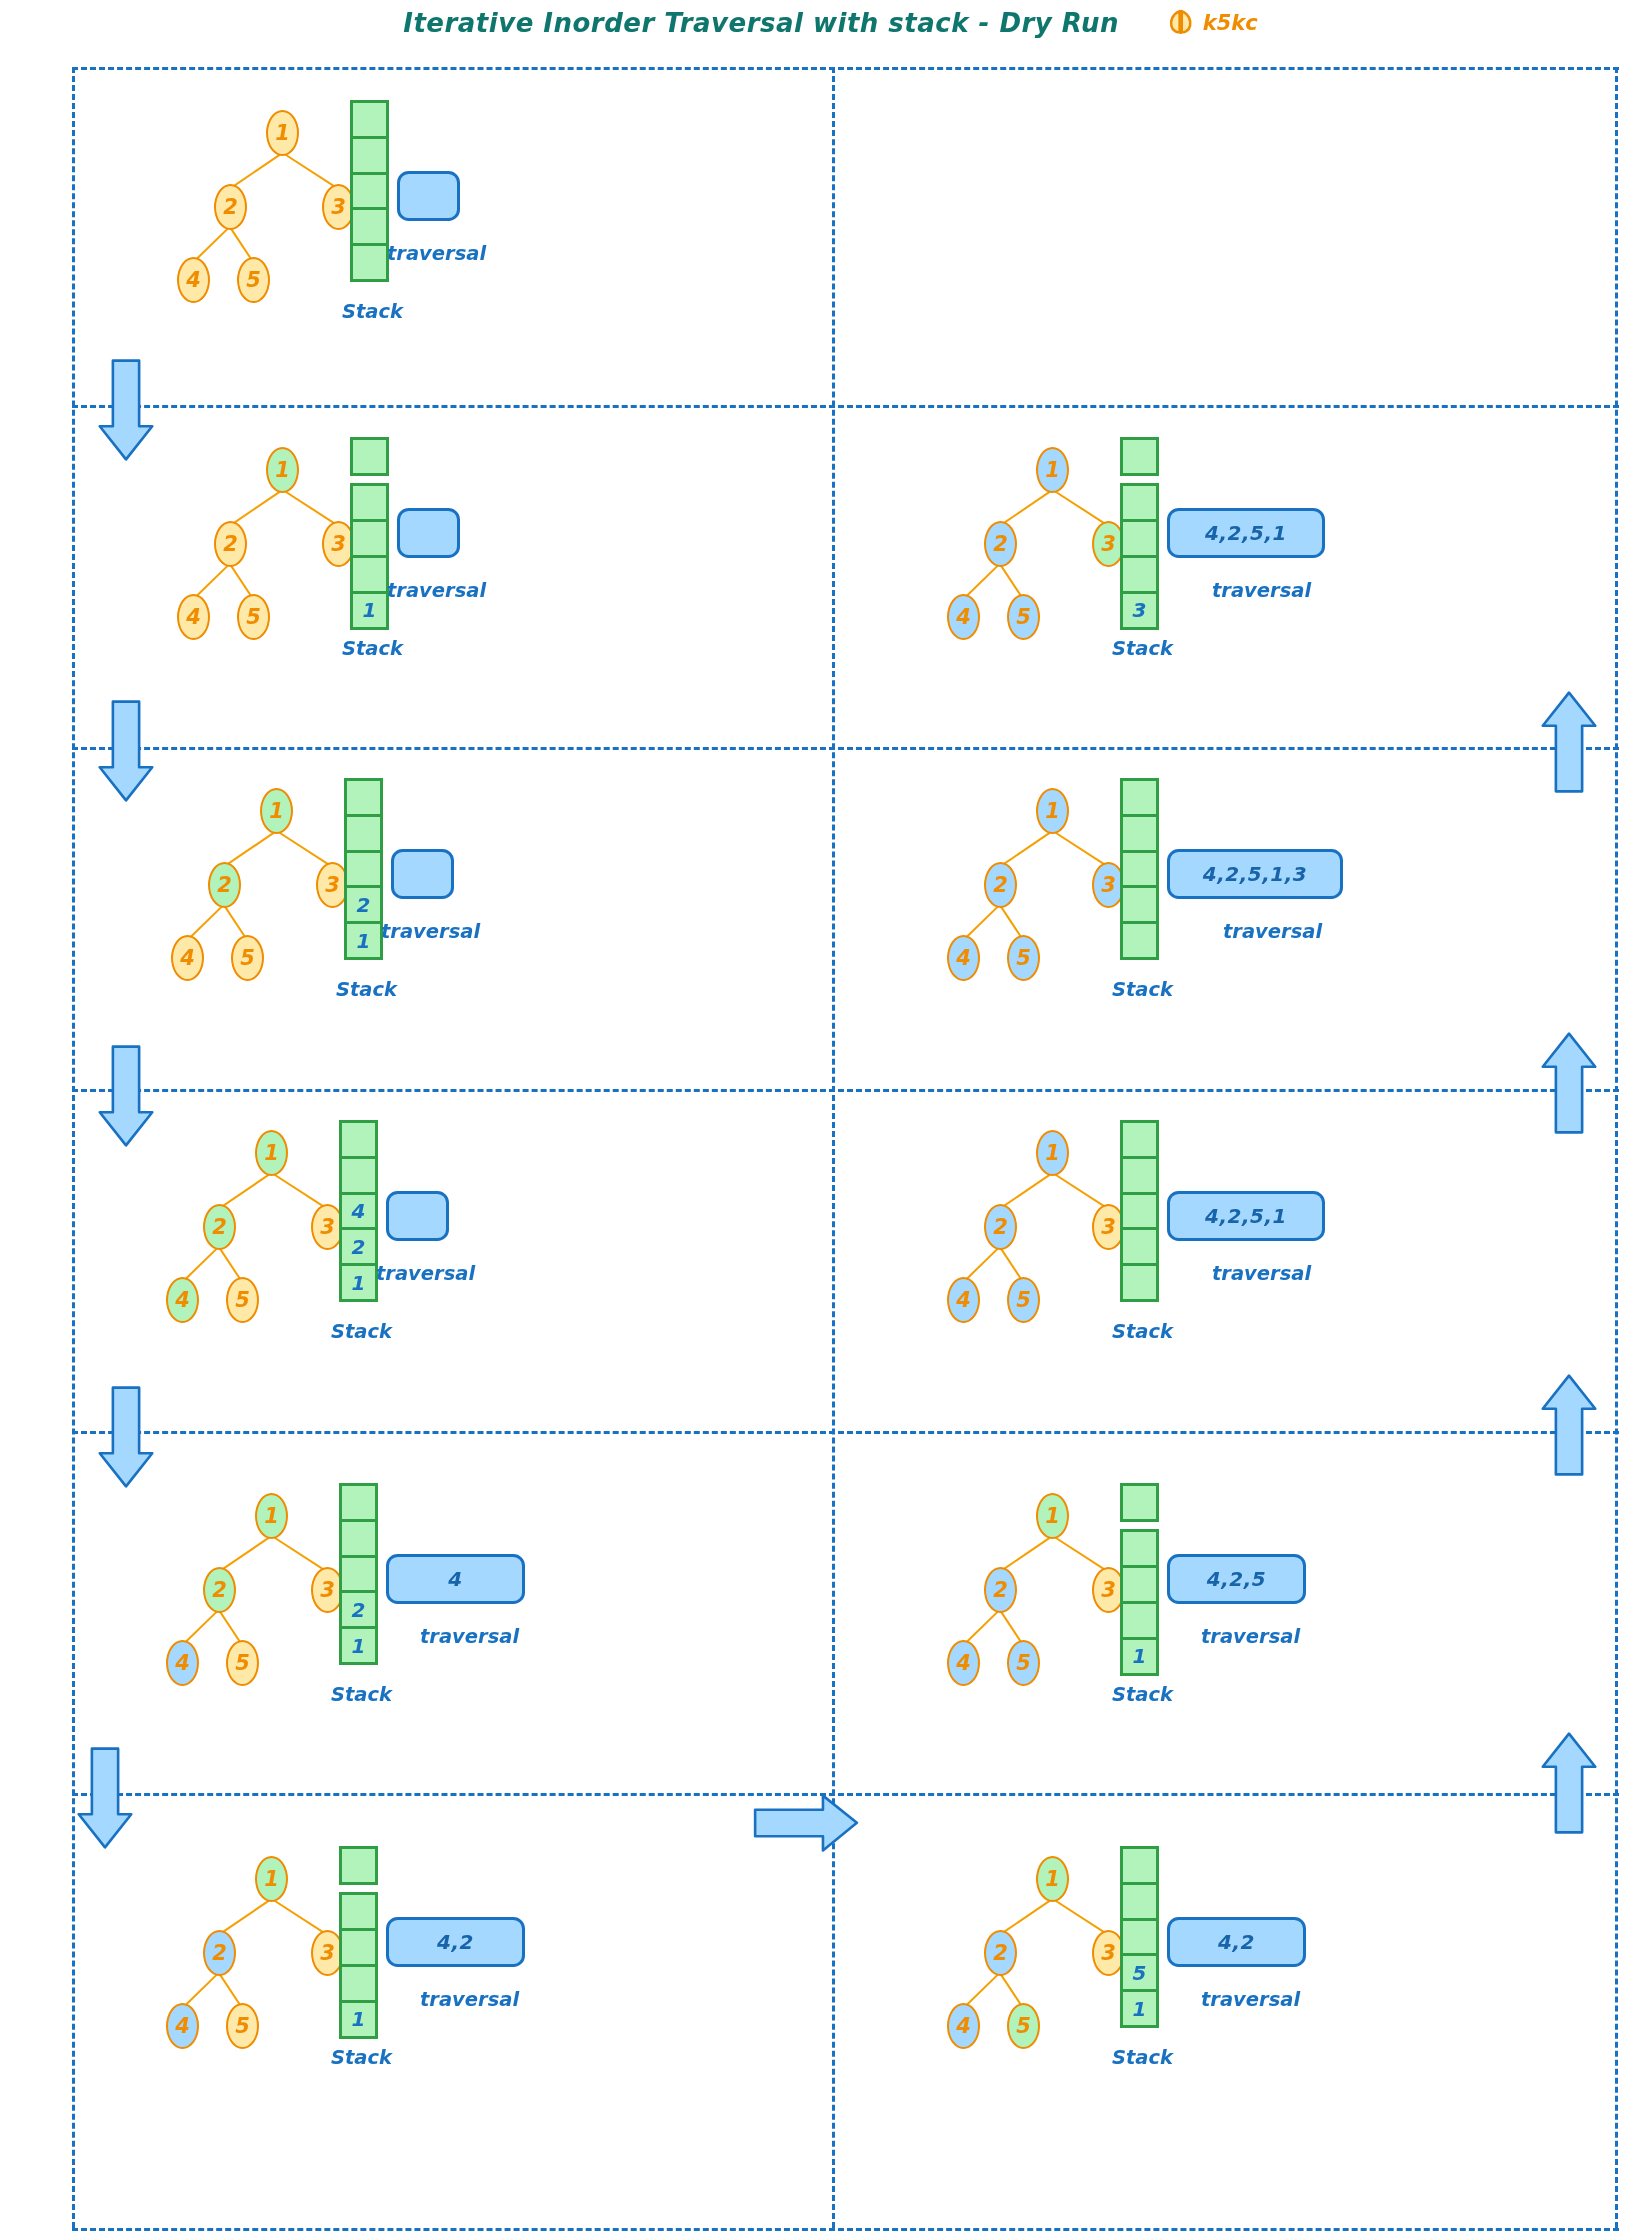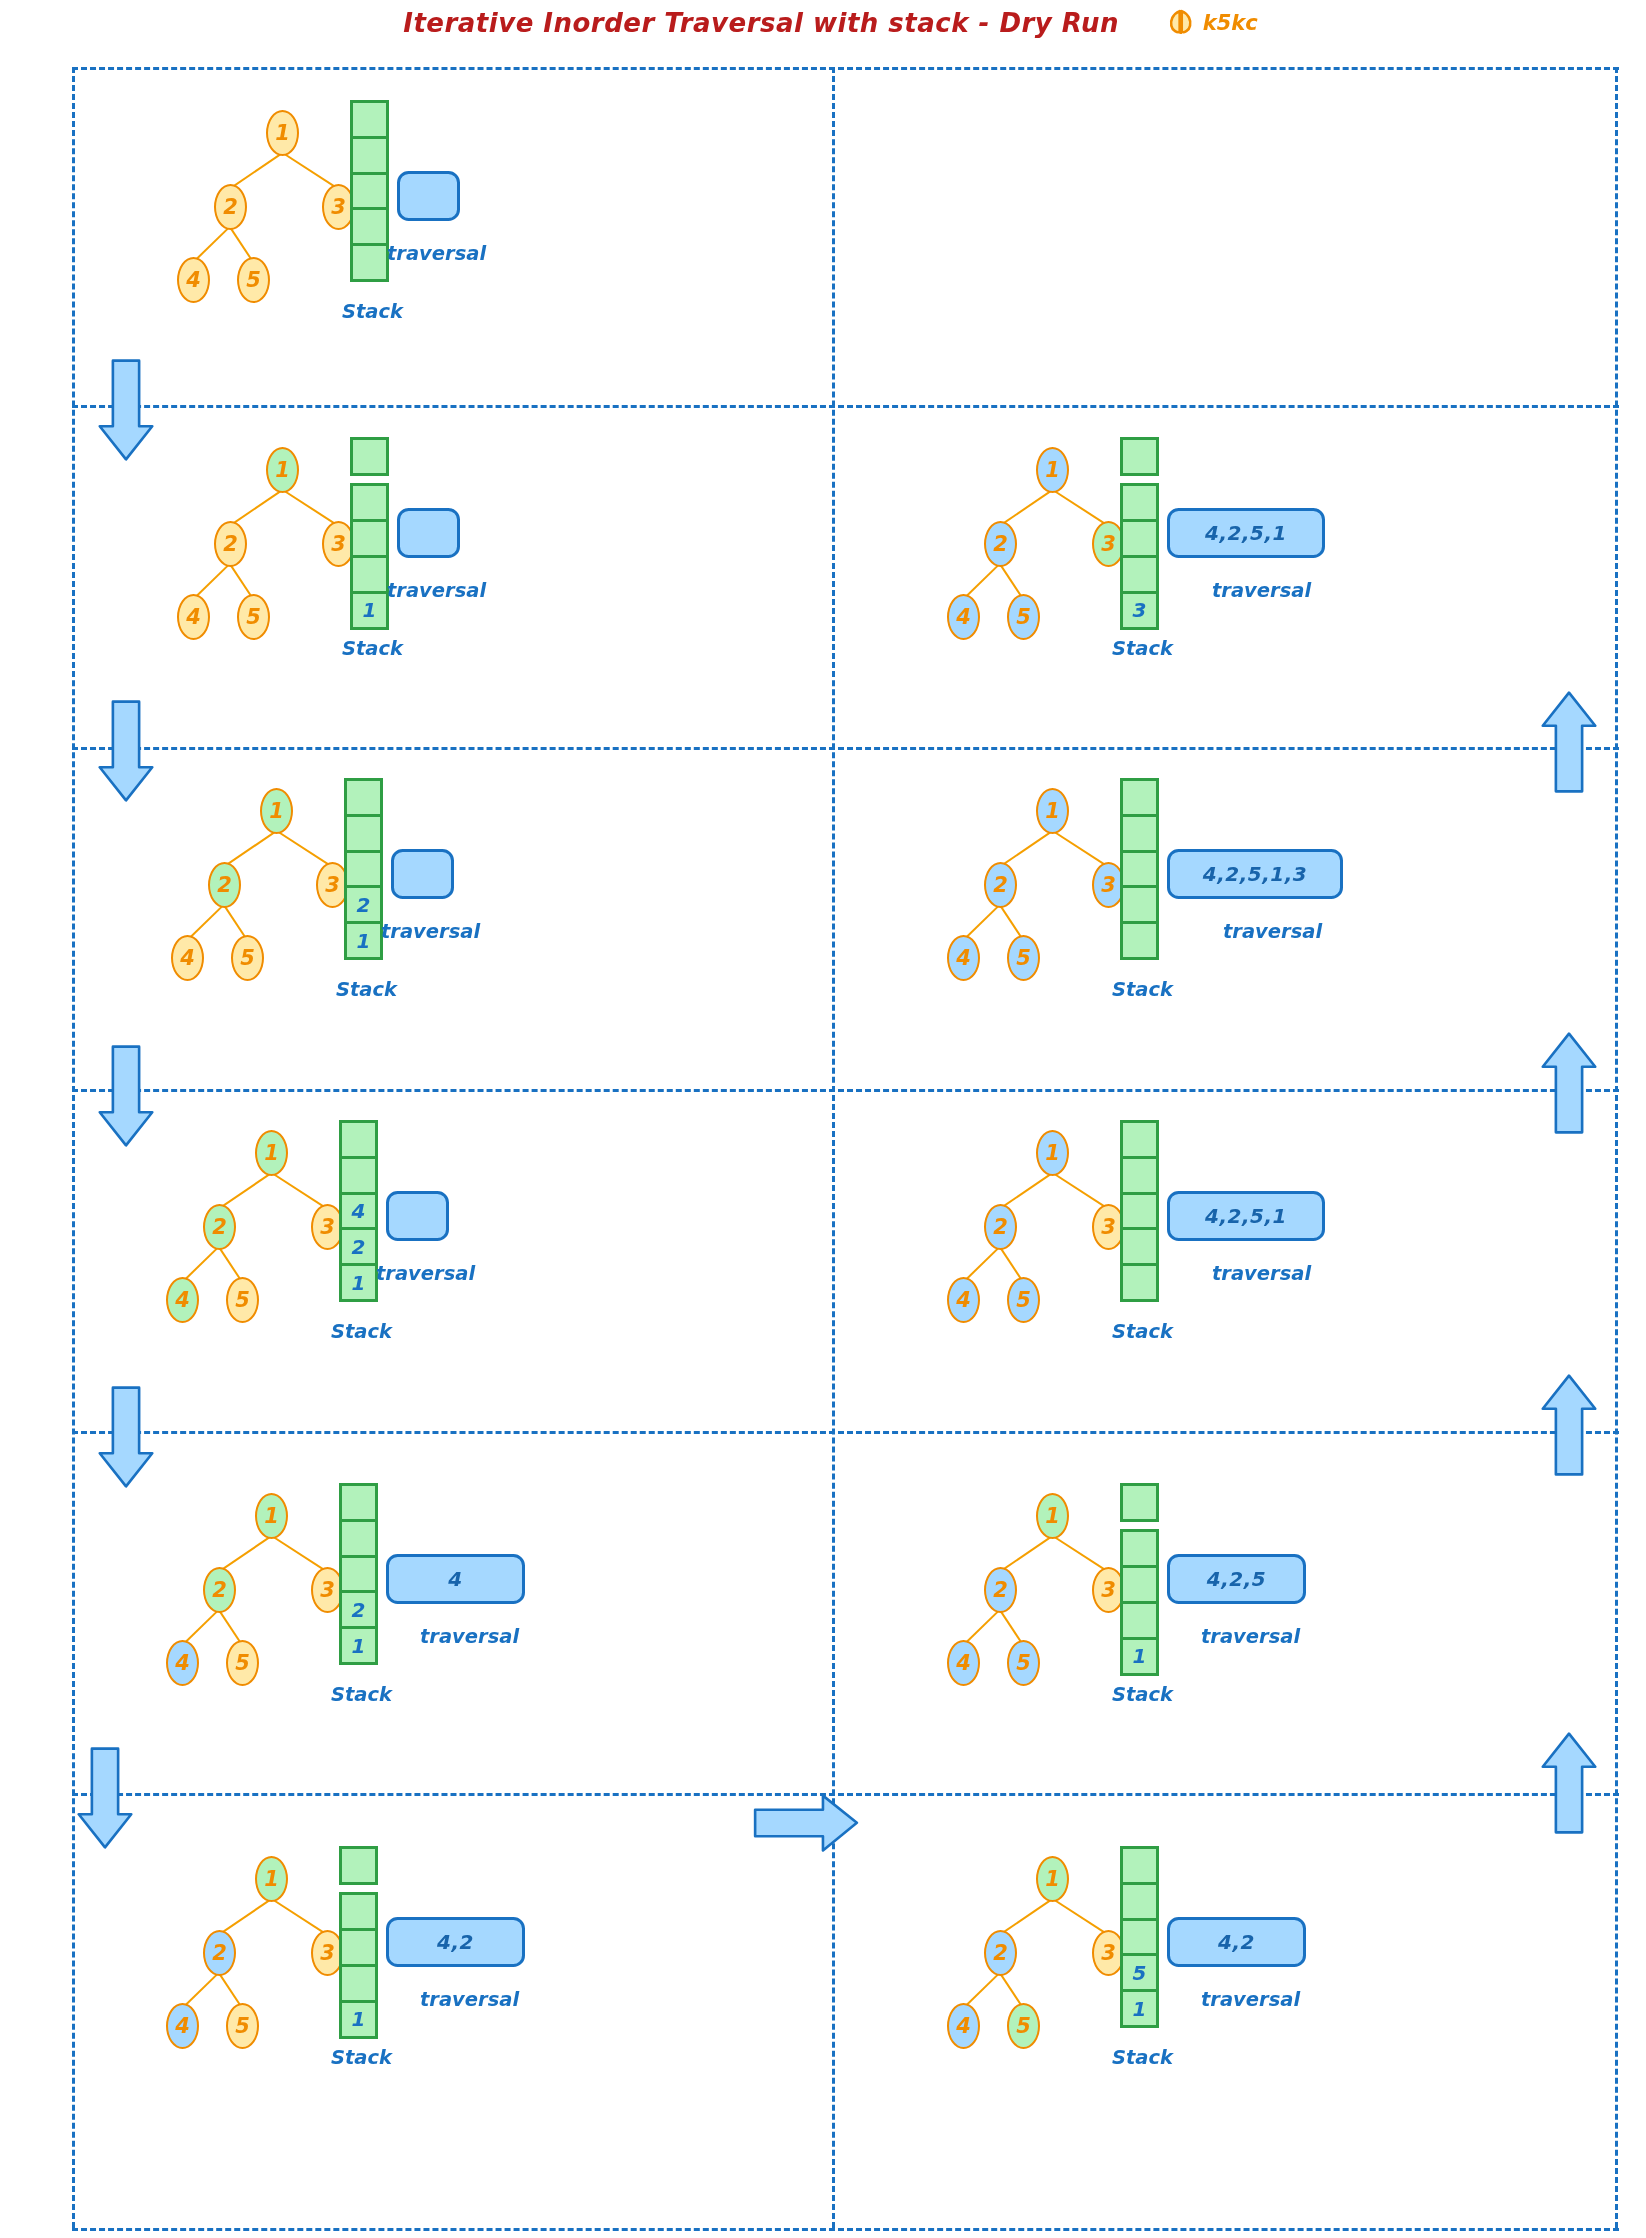--- a/index.html
+++ b/index.html
@@ -7,21 +7,21 @@
     width:1646px;height:2239px;position:relative;overflow:hidden;
     font-family:"DejaVu Sans", sans-serif;
   }
   
   #title-bar{
     position:absolute;left:0;top:4.2px;width:1646px;height:37px;
     display:flex;align-items:center;justify-content:center;gap:47px;
   }
   #title-text{
     font-family:"DejaVu Sans", sans-serif;
-    font-size:26px;font-weight:700;color:#b91c1c;letter-spacing:0.5px;
+    font-size:26px;font-weight:700;color:#0f766e;letter-spacing:0.5px;
     font-style:italic;
     margin-left:15px;
   }
   #brand{display:flex;align-items:center;gap:7.4px;}
   #brand-name{
     font-family:"DejaVu Sans", sans-serif;
     font-size:21px;font-weight:700;color:#f08c00;font-style:italic;
   }
 
   

